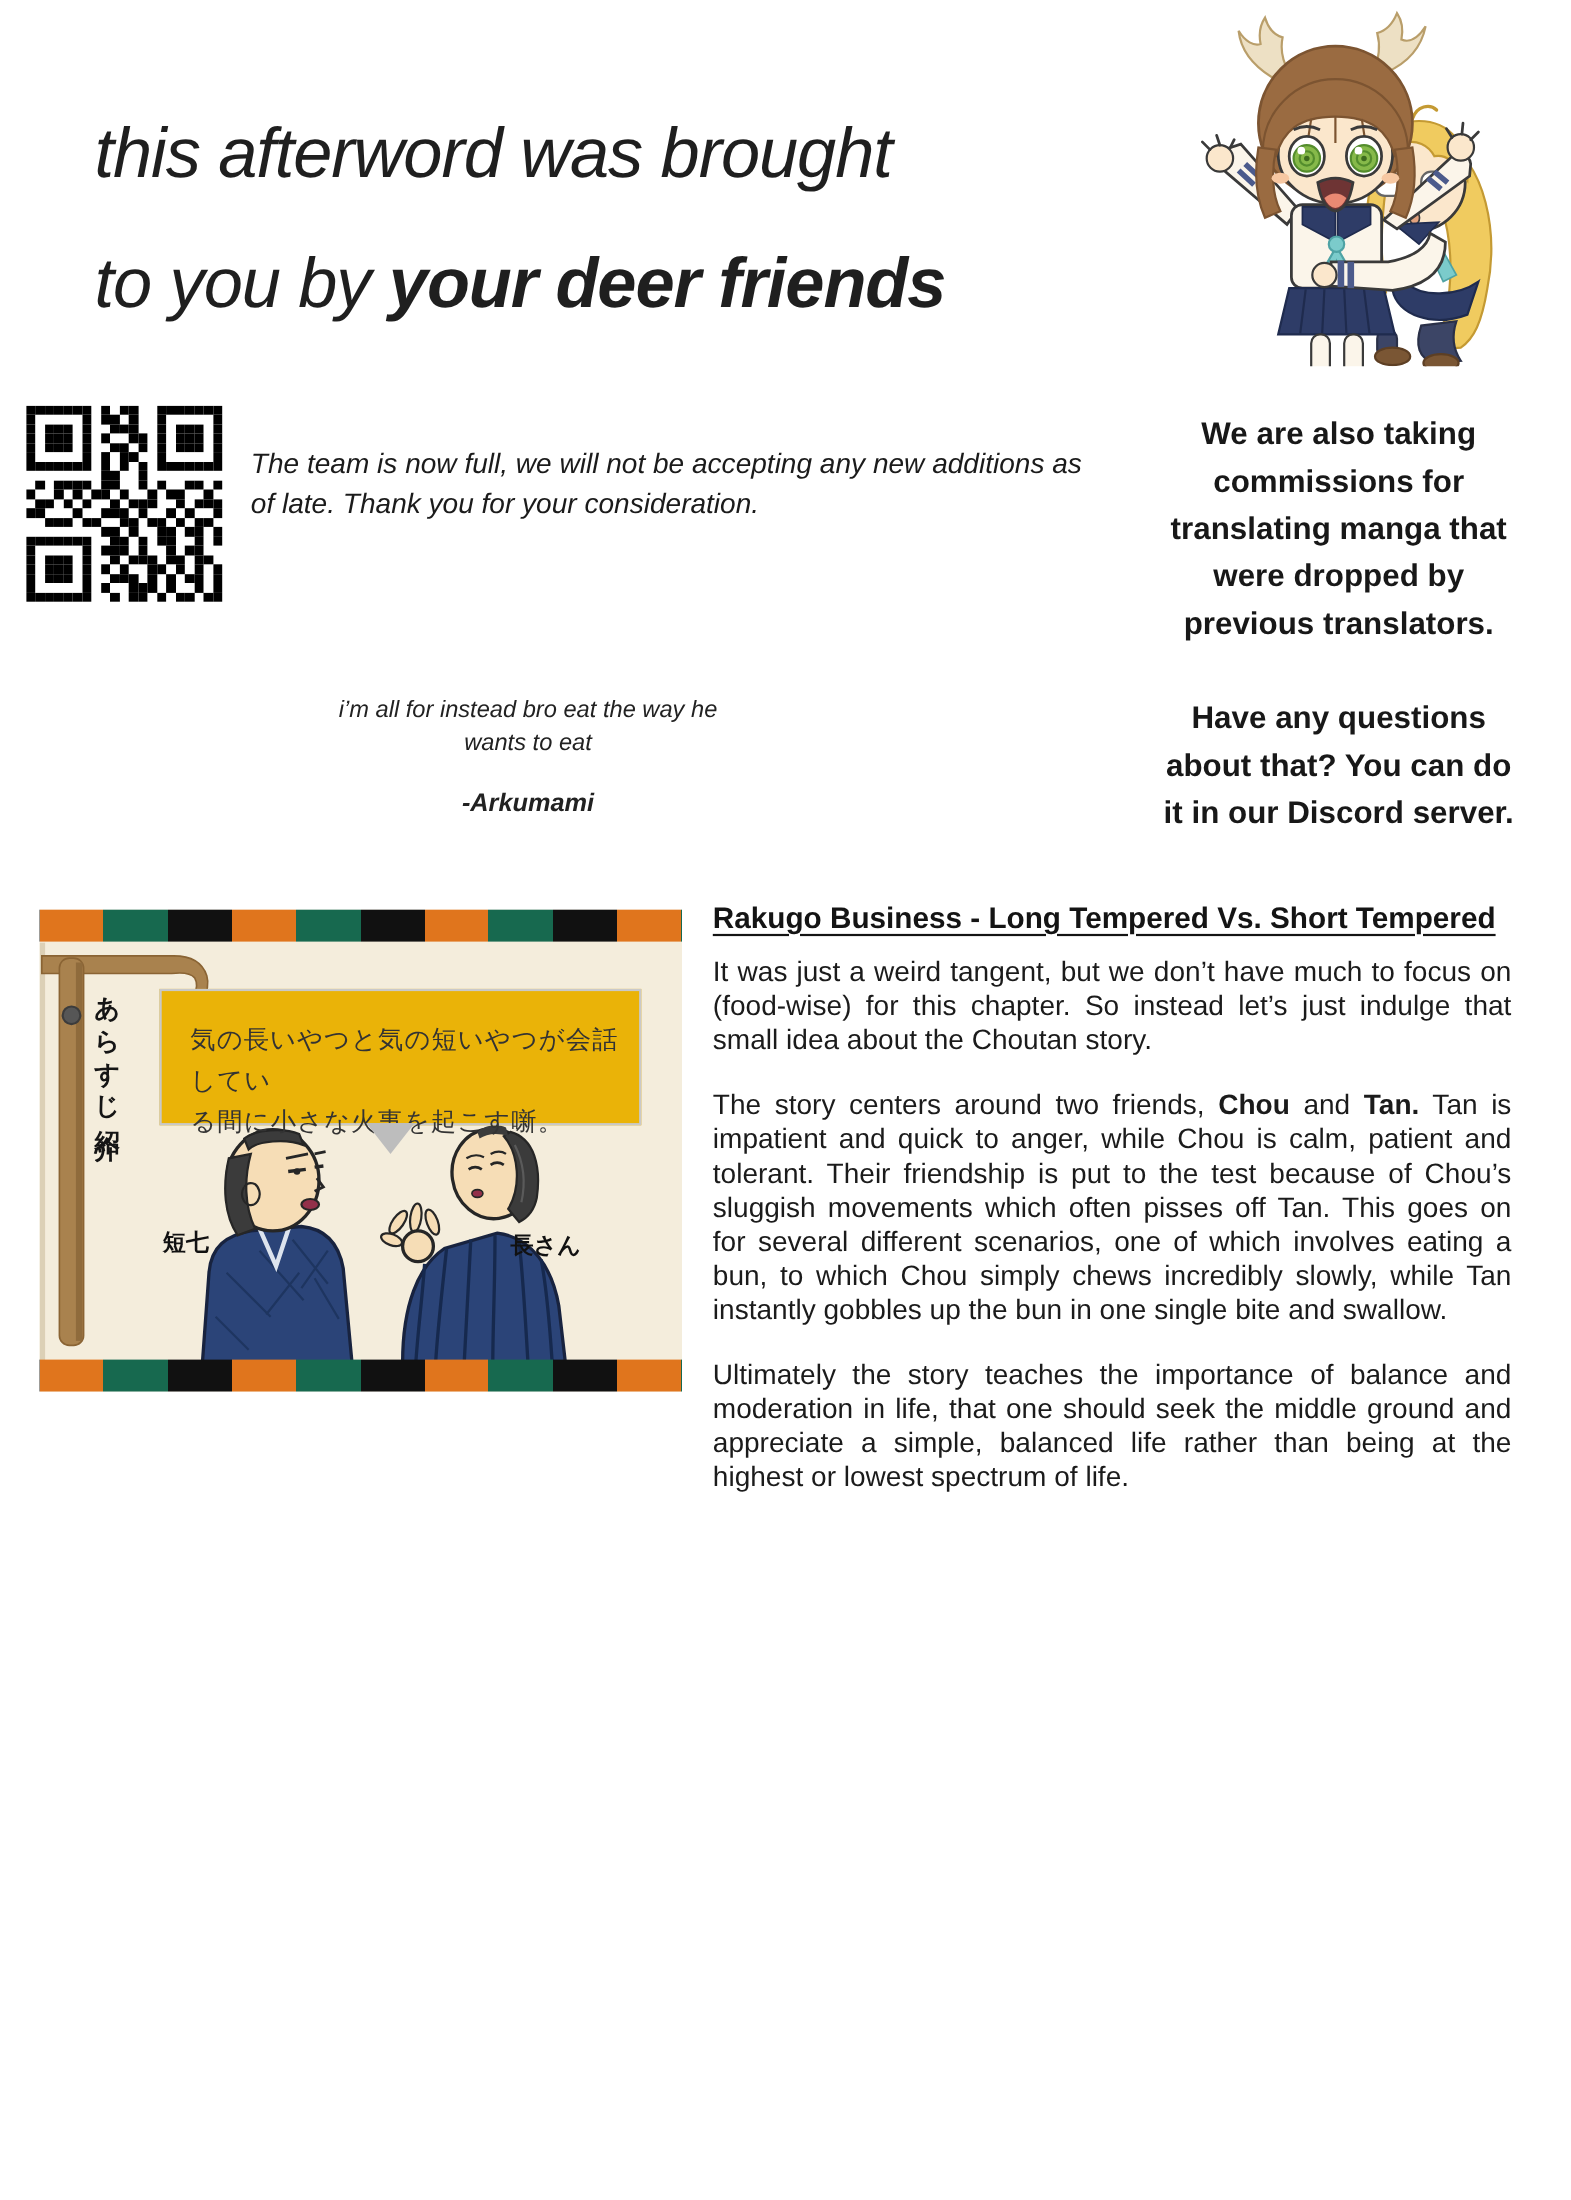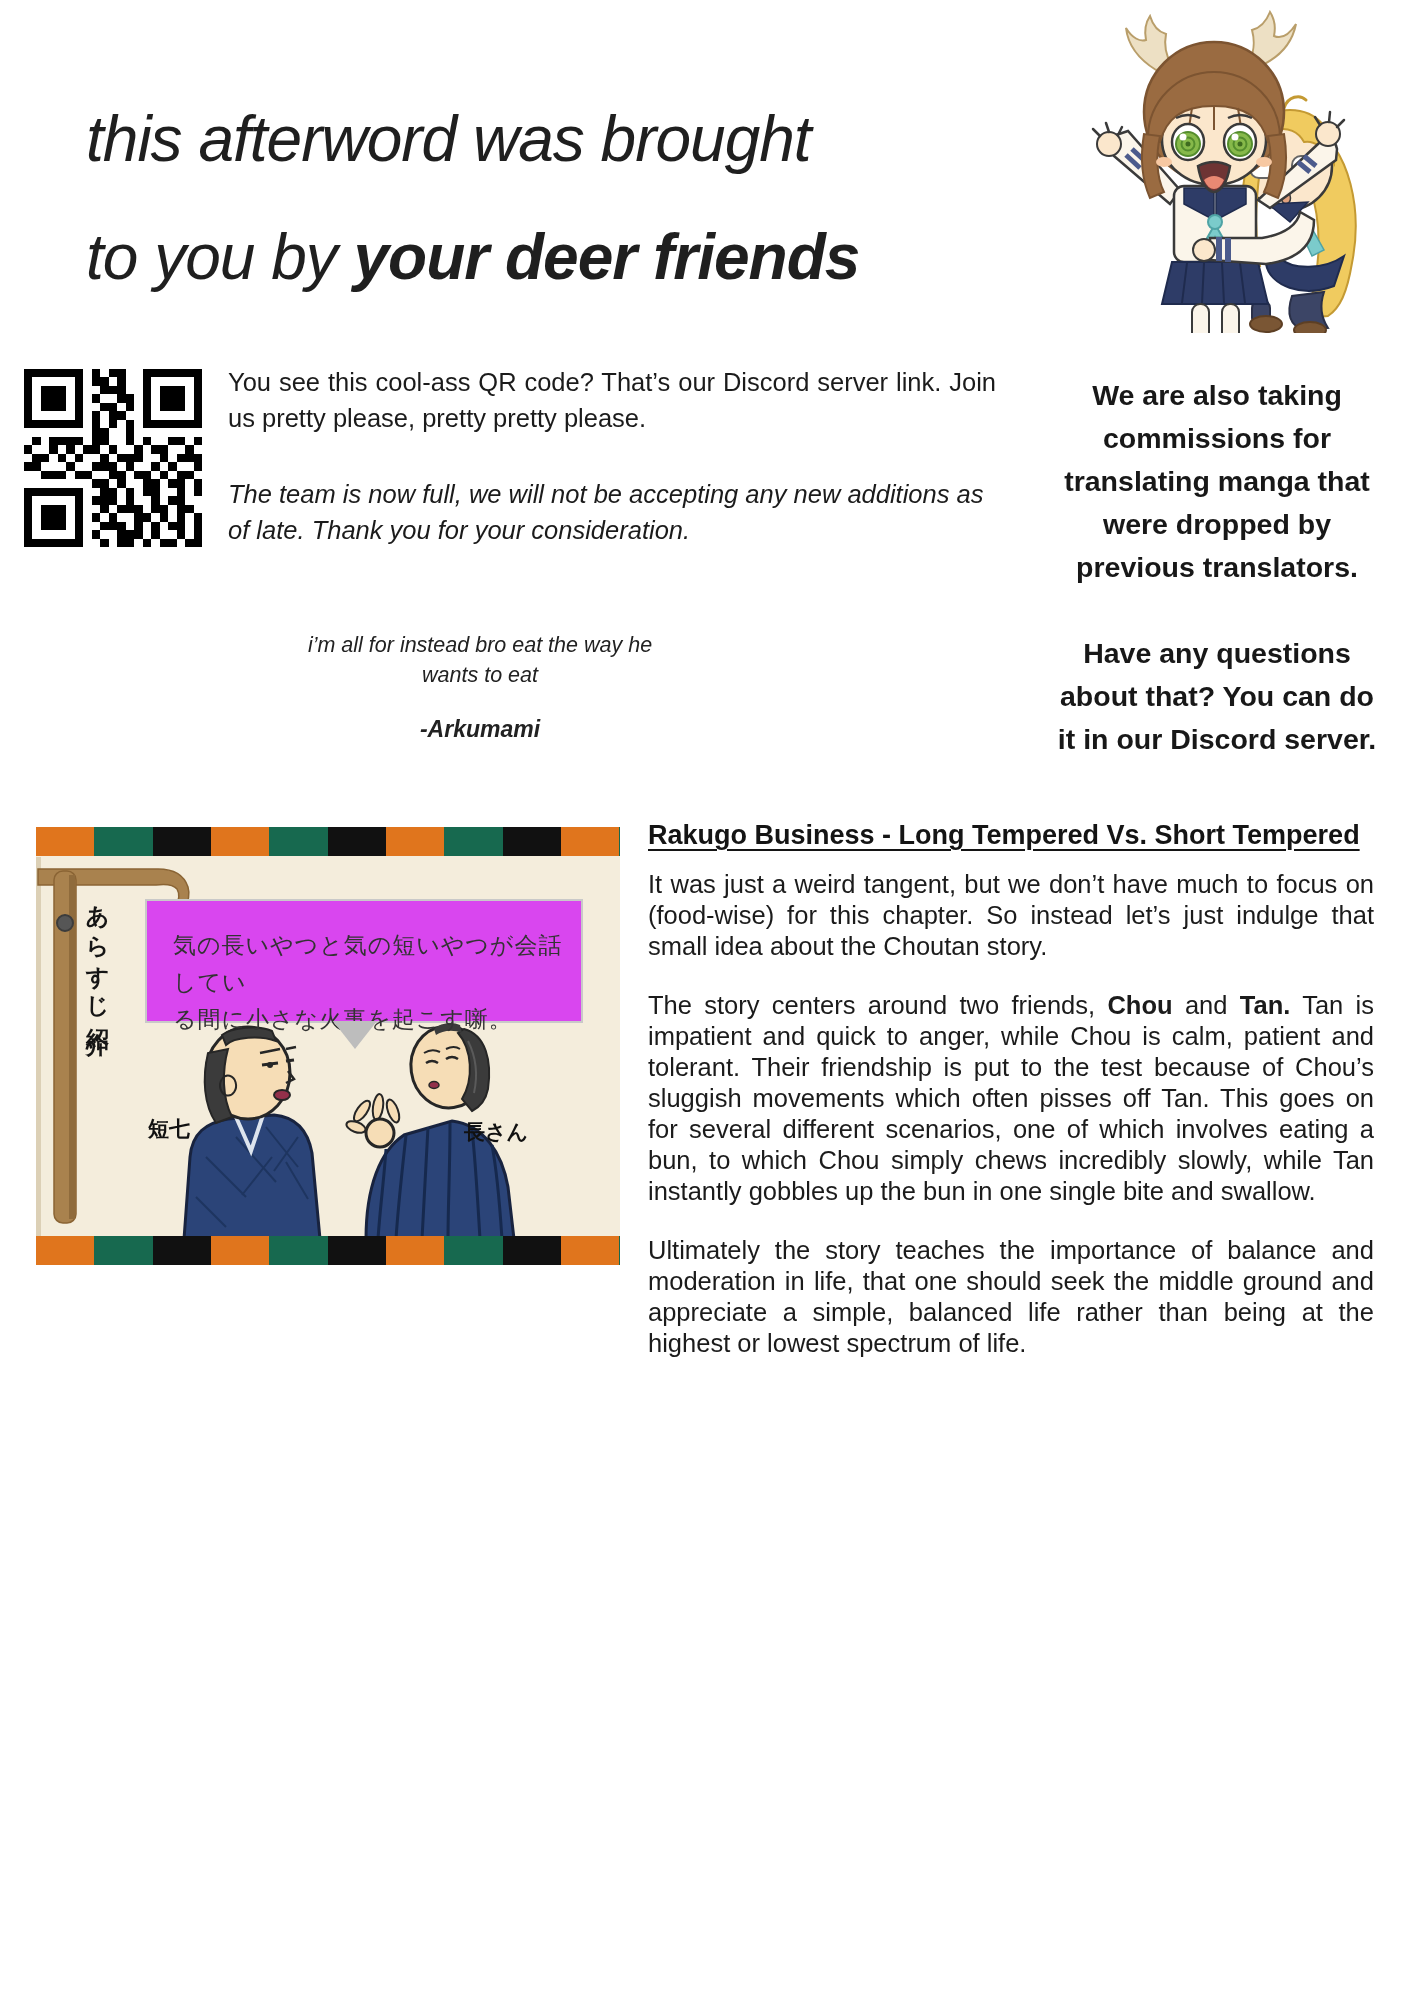--- a/index.html
+++ b/index.html
@@ -39,21 +39,21 @@
   .stripe{position:absolute; left:0; width:584px; height:29px; z-index:3;
           background:repeating-linear-gradient(to right,
             var(--stripe-orange) 0 58px, var(--stripe-green) 58px 117px, var(--stripe-black) 117px 175px);}
   .stripe.top{top:0;}
   .stripe.bottom{bottom:0;}
   .panel-art{position:absolute; left:0; top:0; width:584px; height:438px; z-index:1;}
   .vlabel{position:absolute; left:46px; top:62px; height:190px; z-index:2;
           writing-mode:vertical-rl; text-orientation:upright;
           font-family:"Liberation Serif", serif; font-weight:bold; font-size:23px; letter-spacing:4px; color:#151515;}
   .bubble{position:absolute; left:109px; top:72px; width:438px; height:124px; z-index:2;
-          background:#d946ef; border:2px solid #C9C9C9; box-sizing:border-box;
+          background:#eab308; border:2px solid #C9C9C9; box-sizing:border-box;
           font-family:"Liberation Serif", serif; font-size:23px; line-height:37px; color:#333;
           padding:26px 0 0 26px; letter-spacing:1px;}
   .bubble .tail{position:absolute; left:186px; bottom:-28px; width:0; height:0;
           border-left:22px solid transparent; border-right:22px solid transparent; border-top:28px solid #BDBDBD;}
   .char-label{position:absolute; z-index:2; font-family:"Liberation Serif", serif; font-weight:bold;
           font-size:21px; color:#111;}
   .char-label.left{left:112px; top:288px;}
   .char-label.right{left:428px; top:291px;}
   
   .article{position:absolute; left:648px; top:820px; width:726px;}
@@ -581,21 +581,20 @@
       <div class="on"></div>
       <div></div>
       <div class="on"></div>
       <div class="on"></div>
       <div></div>
       <div class="on"></div>
       <div class="on"></div>
     </div>
 
   <div class="qr-copy">
-    <p class="jus">You see this cool-ass QR code? That’s our Discord server link. Join us pretty please, pretty pretty please.</p>
     <p class="note">The team is now full, we will not be accepting any new additions as of late. Thank you for your consideration.</p>
   </div>
 
   <div class="quote">
     <div>i’m all for instead bro eat the way he</div>
     <div>wants to eat</div>
     <div class="author">-Arkumami</div>
   </div>
 
   <div class="rcol commissions">

